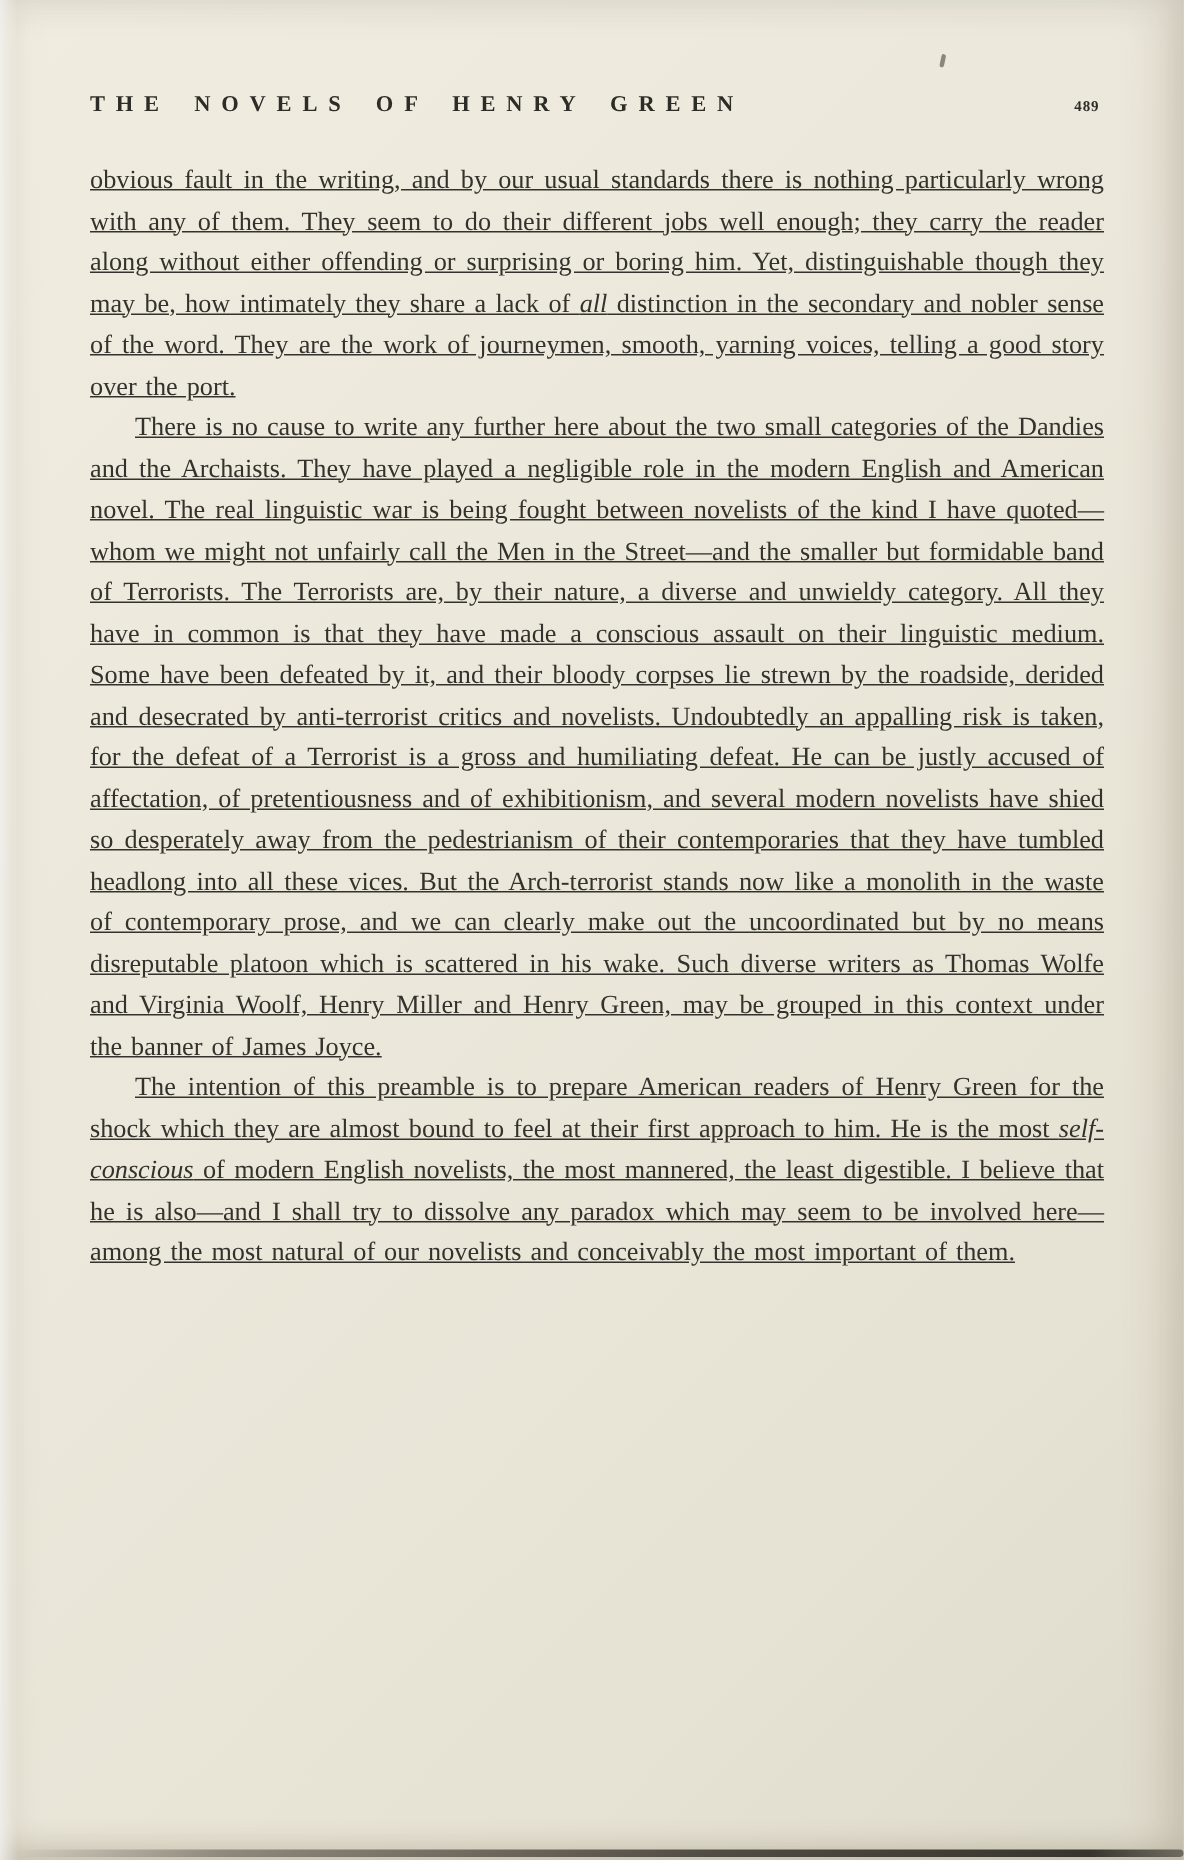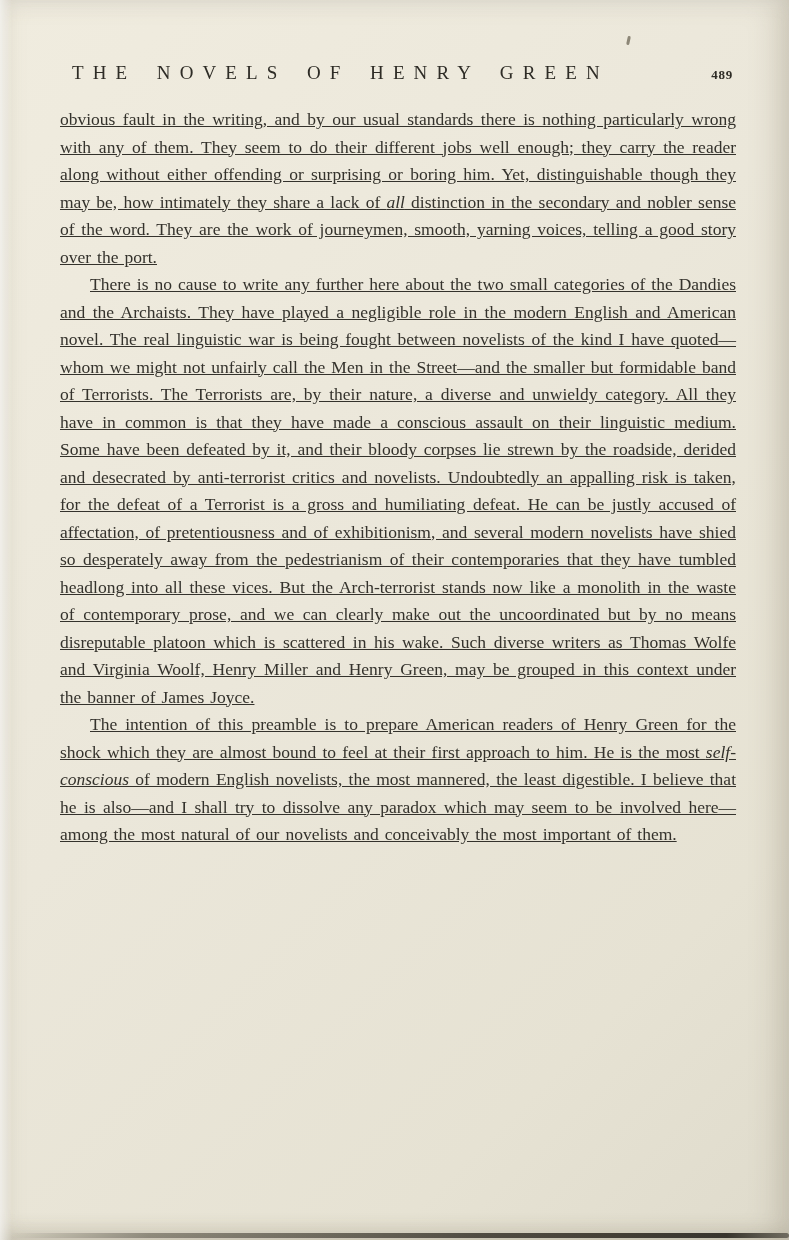--- a/index.html
+++ b/index.html
@@ -52,29 +52,28 @@
     position: absolute;
     top: 62px;
     left: 60px;
     right: 56px;
     display: flex;
     justify-content: space-between;
     align-items: baseline;
     color: #2e2c26;
   }
   .running-header .title {
-    font-weight: normal;
-    font-size: 19px;
+    font-weight: bold;
+    font-size: 15px;
     letter-spacing: 0.48em;
     word-spacing: 0.35em;
-    margin-left: 12px;
   }
   .running-header .pagenum {
     font-weight: bold;
-    font-size: 13px;
+    font-size: 10px;
     letter-spacing: 0.06em;
   }
   .page-body {
     position: absolute;
     top: 106px;
     left: 60px;
     width: 676px;
     color: #34322c;
     font-size: 17.5px;
     line-height: 27.5px;

